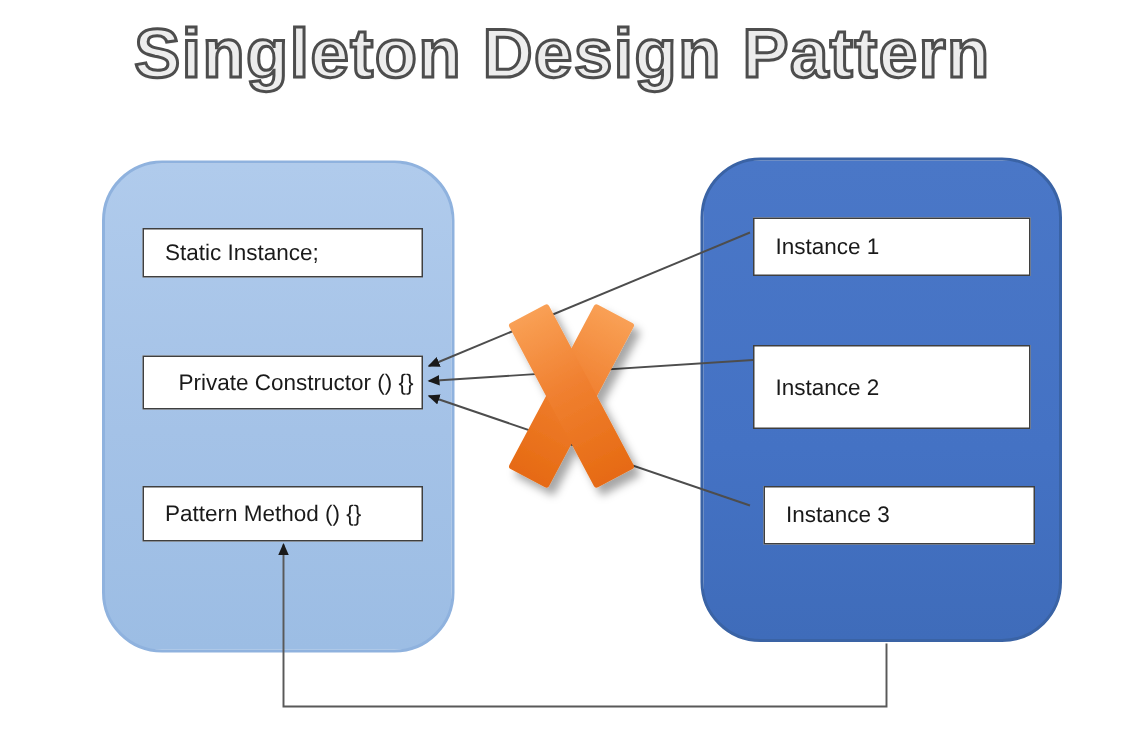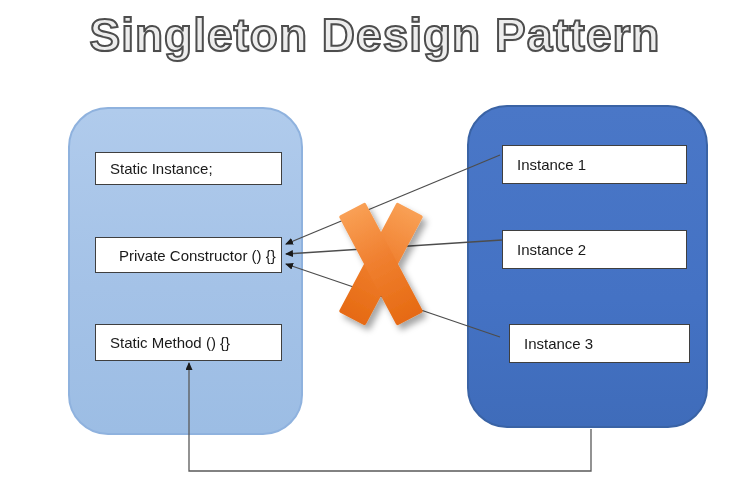--- a/index.html
+++ b/index.html
@@ -52,40 +52,40 @@
     font-size:15px;
     color:#1a1a1a;
     white-space:nowrap;
   }
   
   .m-static-instance{ left:25px; top:43px;  width:187px; height:33px; }
   .m-private-ctor   { left:25px; top:128px; width:187px; height:36px;padding-left:23px; }
   .m-static-method  { left:25px; top:215px; width:187px; height:37px; }
   
   .m-instance-1{ left:33px; top:38px;  width:185px; height:39px; }
-  .m-instance-2{ left:33px; top:123px; width:185px; height:39px; }
+  .m-instance-2{ left:33px; top:123px; width:185px; height:56px; }
   .m-instance-3{ left:40px; top:217px; width:181px; height:39px; }
   .overlay{
     position:absolute;
     left:0; top:0;
     width:750px; height:491px;
     pointer-events:none;
   }
 </style>
 </head>
 <body>
 
 <div class="stage">
 
   <div class="title">Singleton Design Pattern</div>
 
   <div class="container container-singleton">
     <div class="member-box m-static-instance">Static Instance;</div>
     <div class="member-box m-private-ctor">Private Constructor () {}</div>
-    <div class="member-box m-static-method">Static Method () {}</div>
+    <div class="member-box m-static-method">Pattern Method () {}</div>
   </div>
 
   <div class="container container-instances">
     <div class="member-box m-instance-1">Instance 1</div>
     <div class="member-box m-instance-2">Instance 2</div>
     <div class="member-box m-instance-3">Instance 3</div>
   </div>
 
   <svg class="overlay" viewBox="0 0 750 491">
     <defs>

